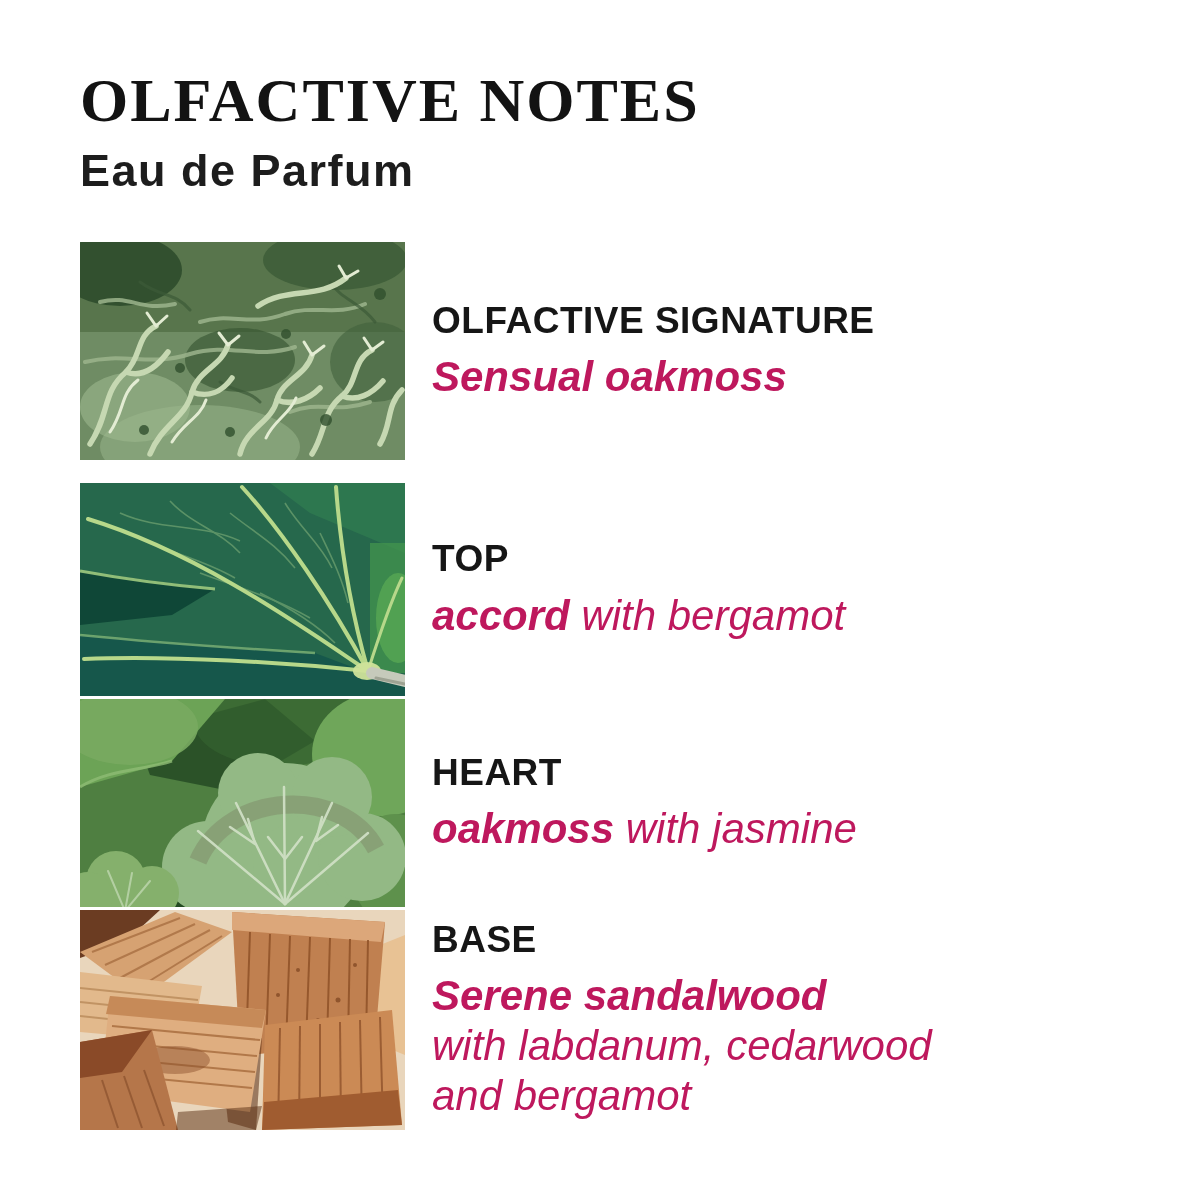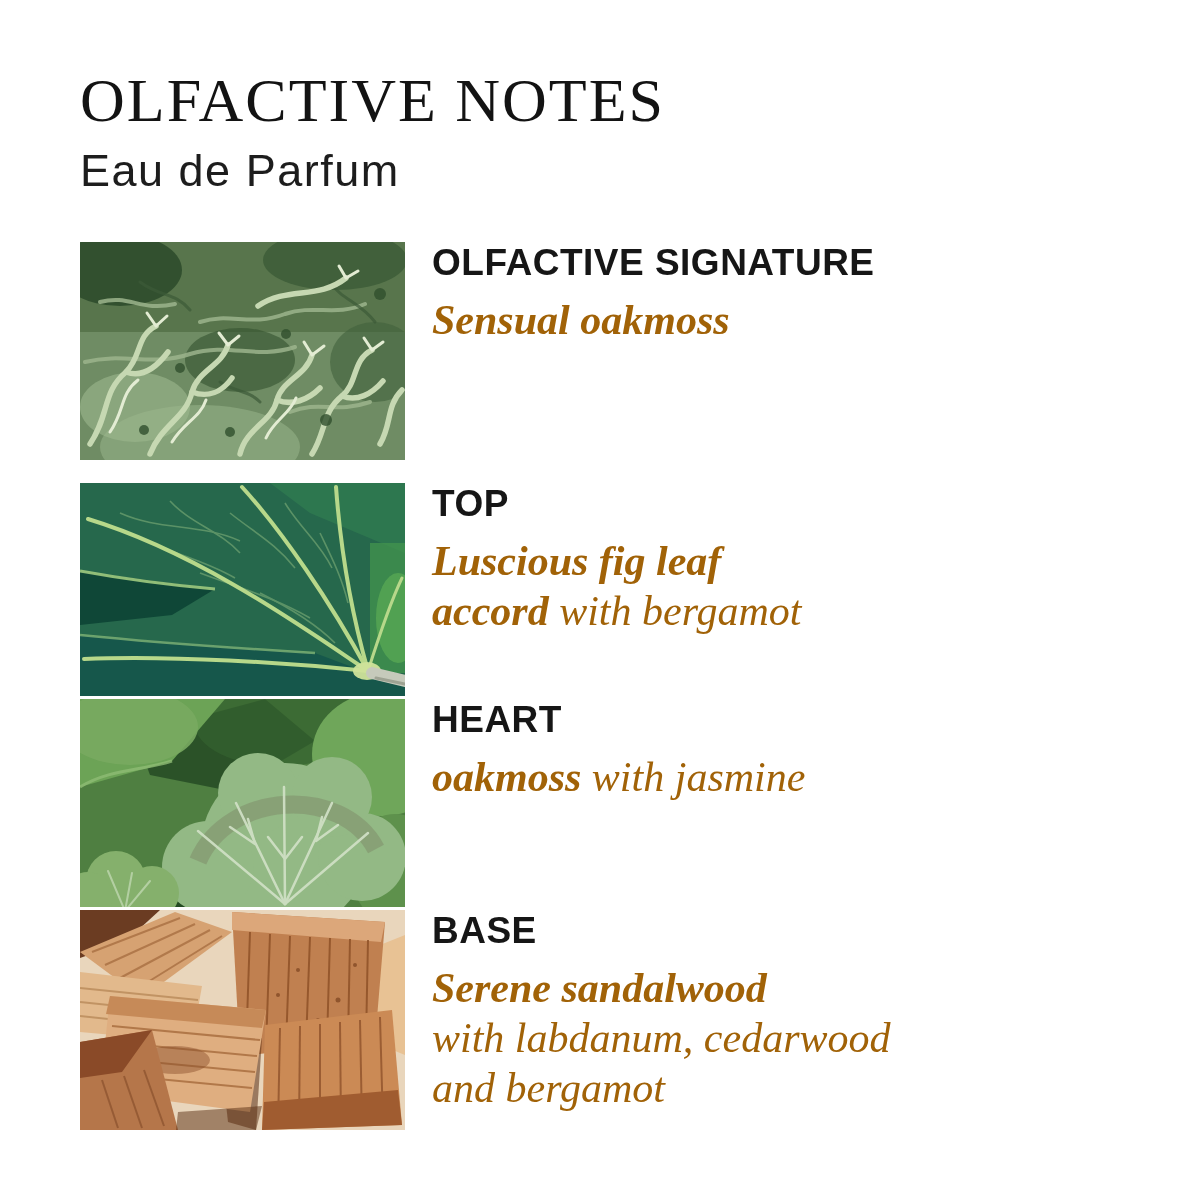--- a/index.html
+++ b/index.html
@@ -7,35 +7,36 @@
     position:relative;
     width:1200px; height:1200px;
     background:#ffffff;
     font-family:"Liberation Sans", sans-serif;
     color:#1a1a1a;
     overflow:hidden;
   }
   .header { position:absolute; left:80px; top:68px; }
   .page-title {
     font-family:"Liberation Serif", serif;
-    font-weight:400;
+    font-weight:700;
     font-size:62px;
     letter-spacing:2px;
     line-height:1.05;
     color:#131313;
     margin:0;
   }
   .page-subtitle {
     font-size:45px;
     letter-spacing:1.5px;
     color:#1d1d1d;
     margin-top:12px;
+    font-weight:bold;
   }
   .rows { position:absolute; left:80px; top:242px; width:1060px; }
-  .row { display:flex; }
+  .row { display:flex; align-items:center; }
   .row-1 { margin-bottom:23px; }
   .row-2 { margin-bottom:3px; }
   .row-3 { margin-bottom:3px; }
   .photo {
     flex:0 0 325px;
     width:325px;
     overflow:hidden;
     line-height:0;
   }
   .row-1 .photo { height:218px; }
@@ -46,25 +47,25 @@
   .text-block { padding-left:27px; }
   .section-heading {
     font-size:37px;
     font-weight:700;
     letter-spacing:0.5px;
     color:#161616;
     margin:0 0 10px 0;
     line-height:1.15;
   }
   .desc-line {
-    font-family:Liberation Serif, serif;
+    font-family:Liberation Sans, sans-serif;
     font-style:italic;
     font-size:42px;
     line-height:50px;
-    color:#a16207;
+    color:#be185d;
     white-space:nowrap;
   }
   .desc-bold { font-weight:700; }
   .desc-reg  { font-weight:400;margin-top:32px; }
 </style>
 </head>
 <body>
 
 <div class="canvas">
 
@@ -162,21 +163,20 @@
             <path d="M288,188 C210,180 90,172 4,176"></path>
             <path d="M288,188 C300,150 310,120 322,95" stroke-width="3"></path>
           </g>
           <ellipse cx="287" cy="188" rx="14" ry="9" fill="#cfe39a" opacity="0.95"></ellipse>
           <path d="M292,190 L325,198" stroke="#c6cabb" stroke-width="12" stroke-linecap="round"></path>
           <path d="M296,195 L325,201" stroke="#8e9383" stroke-width="3" stroke-linecap="round" opacity="0.7"></path>
         </svg>
       </div>
       <div class="text-block">
         <h2 class="section-heading">TOP</h2>
-        <div class="desc-line"><span class="desc-bold">Luscious fig leaf</span><span class="desc-reg"></span></div>
         <div class="desc-line"><span class="desc-bold">accord</span><span class="desc-reg"> with bergamot</span></div>
       </div>
     </section>
 
     <section class="row row-3">
       <div class="photo">
         <svg viewBox="0 0 325 208" preserveAspectRatio="none">
           <rect width="325" height="208" fill="#4f7f41"></rect>
           <polygon points="55,35 185,0 235,42 150,92 70,76" fill="#274e26" opacity="0.9"></polygon>
           <ellipse cx="200" cy="25" rx="85" ry="42" fill="#35632f" opacity="0.7"></ellipse>

